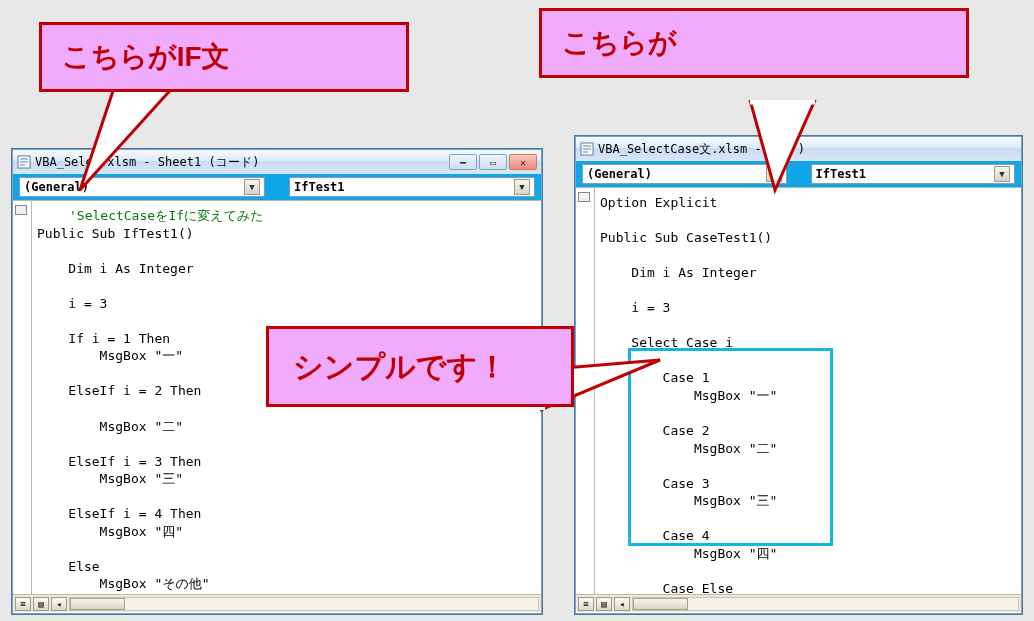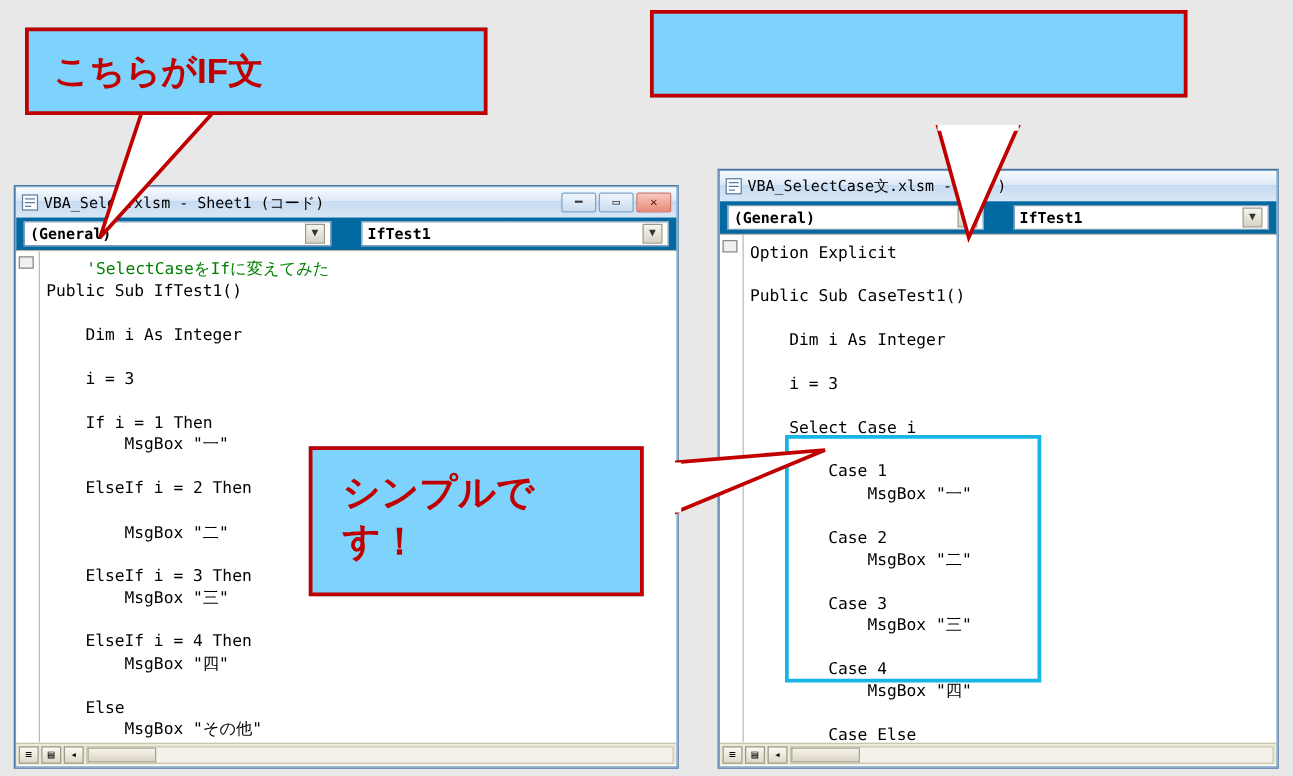--- a/index.html
+++ b/index.html
@@ -35,21 +35,21 @@
     width:28px;height:16px;
     background:linear-gradient(#f0f5fb,#c9ddf0);
     border:1px solid #7fa6c9;
     border-radius:2px;
     display:flex;align-items:center;justify-content:center;
     font-size:10px;color:#333;
   }
   .winbtn.close { background:linear-gradient(#f7c9c0,#e98b7a);border-color:#c97a6a;color:#5a1a10;}
   .dropdown-row {
     display:flex; padding:3px 6px; gap:24px;
-    background:#0369a1;
+    background:#0ea5e9;
     border-bottom:1px solid #bfb8a5;
   }
   .dropdown {
     flex:1;
     height:20px;
     background:#fff;
     border:1px solid #7f9db9;
     display:flex;align-items:center;
     padding:0 4px;
     font-size:12px;
@@ -98,27 +98,28 @@
   
   .hl-box {
     position:absolute;
     border:3px solid #17b5e5;
     pointer-events:none;
   }
   
   .callout {
     position:absolute;
     border:3px solid #c00000;
-    background:#7dd3fc;
+    background:#f0abfc;
     color:#c00000;
     font-weight:bold;
     padding:14px 20px;
     font-size:28px;
     font-family:"Meiryo","Yu Gothic",sans-serif;
     line-height:1.3;
+    margin-left:19px;
   }
   .callout-sm { font-size:30px; padding:18px 24px;}
   
   .z1{z-index:10}.z2{z-index:20}.z3{z-index:30}
 </style>
 </head>
 <body>
 
 <div class="vba-window z1" style="left:12px; top:149px; width:530px; height:465px;">
   <div class="titlebar">
@@ -258,26 +259,26 @@
 <div class="callout z3" style="left:20px; top:22px; width:370px;">
   <span>こちらがIF文</span>
 </div>
 
 <svg class="z2" style="position:absolute;left:55px;top:85px;width:130px;height:110px;">
   <polygon points="60,0 120,0 25,105" fill="#fff" stroke="#c00000" stroke-width="3"></polygon>
   <line x1="60" y1="2" x2="120" y2="2" stroke="#fff" stroke-width="5"></line>
 </svg>
 
 <div class="callout z3" style="left:520px; top:8px; width:430px;">
-  <br>
+  <span>こちらが</span><br>
 </div>
 <svg class="z2" style="position:absolute;left:720px;top:100px;width:120px;height:95px;">
   <polygon points="30,0 95,0 55,90" fill="#fff" stroke="#c00000" stroke-width="3"></polygon>
   <line x1="30" y1="2" x2="95" y2="2" stroke="#fff" stroke-width="5"></line>
 </svg>
 
-<div class="callout callout-sm z3" style="left:247px; top:357px; width:268px;font-family:Liberation Mono, monospace;">
+<div class="callout callout-sm z3" style="left:247px; top:326px; width:308px;">
   <span>シンプルです！</span>
 </div>
 <svg class="z2" style="position:absolute;left:540px;top:350px;width:130px;height:80px;">
   <polygon points="0,20 0,60 120,10" fill="#fff" stroke="#c00000" stroke-width="3"></polygon>
   <line x1="2" y1="20" x2="2" y2="60" stroke="#fff" stroke-width="6"></line>
 </svg>
 
 </body></html>

